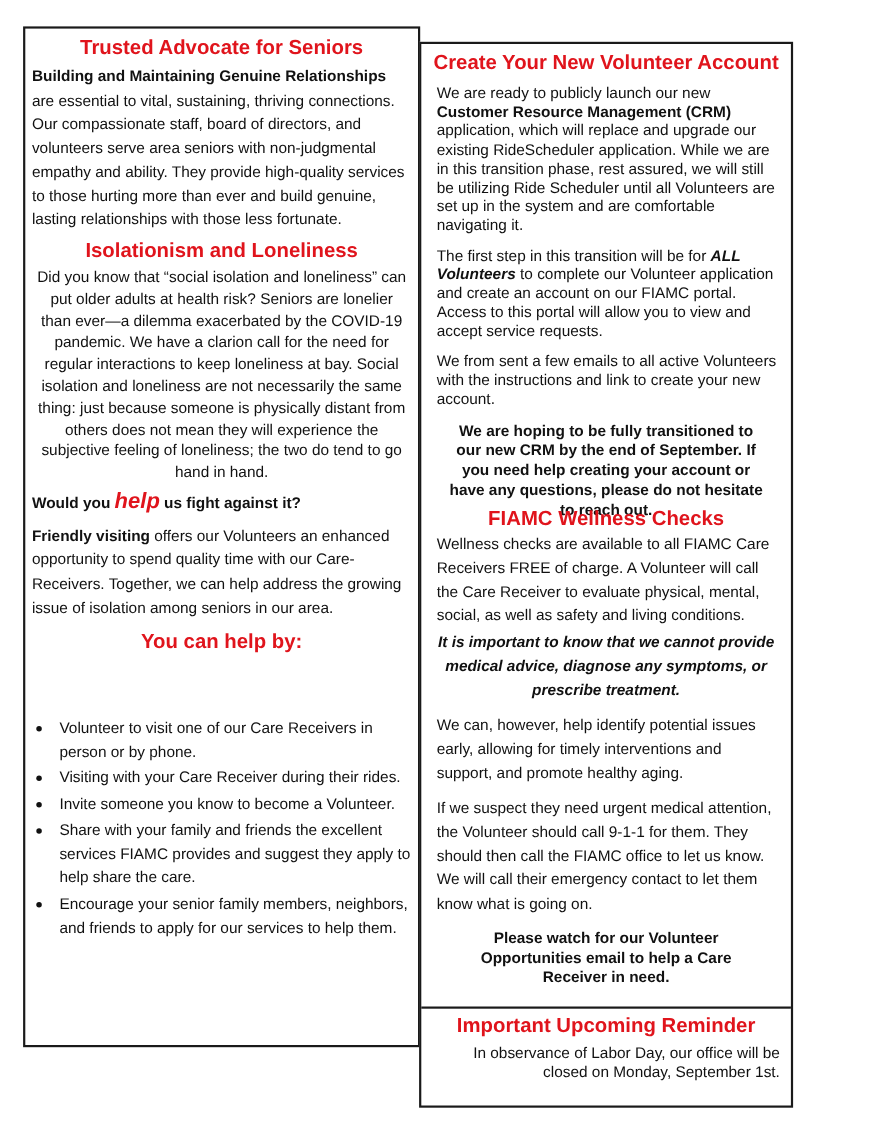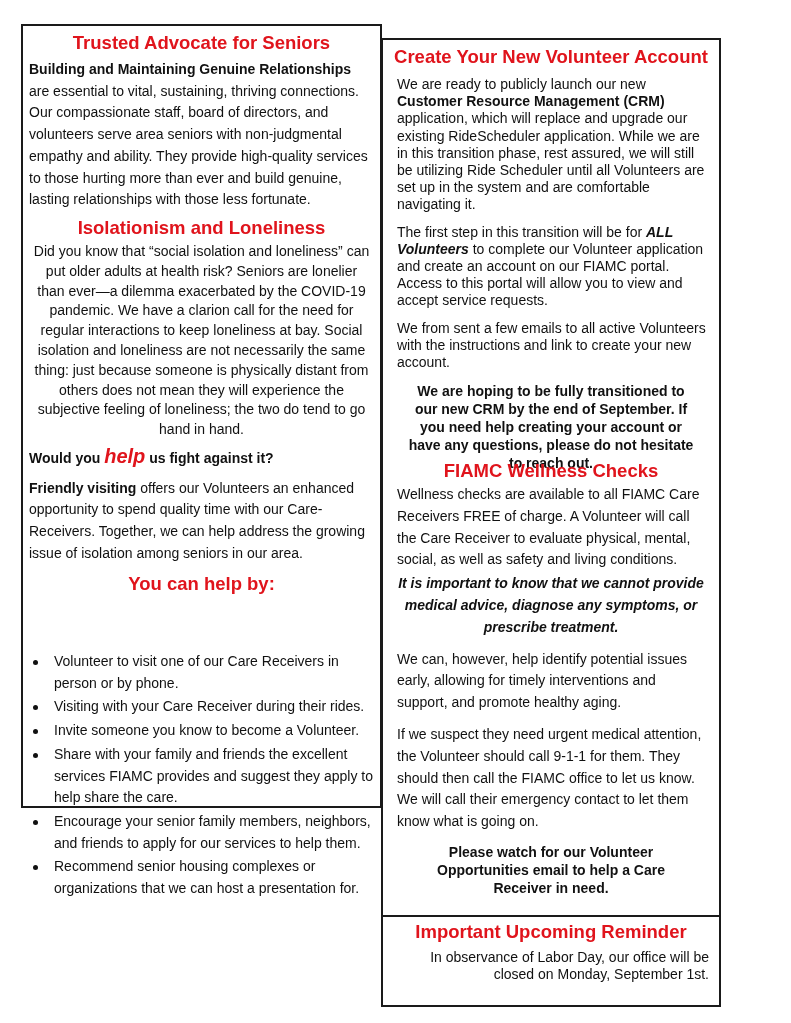--- a/index.html
+++ b/index.html
@@ -1,19 +1,19 @@
 <!DOCTYPE html>
 <html><head>
 <meta charset="utf-8">
 <style>
   html, body { margin:0; padding:0; }
   body { width:791px; height:1023px; background:#ffffff; position:relative; overflow:hidden;
          font-family:"Liberation Sans", sans-serif; color:#111; }
   .box { position:absolute; border:2px solid #1a1a1a; box-sizing:border-box; background:#fff; }
-  #left-box { left:21px; top:24px; width:361px; height:784px; }
+  #left-box { left:21px; top:24px; width:361px; height:928px; }
   #right-box { left:381px; top:38px; width:340px; height:969px; }
   .divider { position:absolute; left:0; right:0; top:875px; border-top:2px solid #1a1a1a; }
   .h { color:#e0141c; font-weight:bold; text-align:center; margin:0; }
   .lh1 { font-size:18.5px; }
   .center { text-align:center; }
   .b { font-weight:bold; }
   .bi { font-weight:bold; font-style:italic; }
   #left-box .inner { position:absolute; left:0; right:0; top:0; padding:0 6px; }
   .left-p { font-size:14px; line-height:21.7px; text-align:left; margin:0; }
   .left-p2 { font-size:14px; line-height:19.8px; text-align:center; margin:0; }
@@ -42,21 +42,20 @@
     <p class="left-p" style="margin-top:8px;"><span class="b">Friendly visiting</span><span> offers our Volunteers an enhanced opportunity to spend quality time with our Care-Receivers. Together, we can help address the growing issue of isolation among seniors in our area.</span></p>
 
     <h2 class="h lh1" style="margin-top:9px; margin-bottom:8px;">You can help by:</h2>
   </div>
   <ul class="bullets" style="position:absolute; left:0; right:0; top:625px;">
     <li><span class="dot"></span><span>Volunteer to visit one of our Care Receivers in person or by phone.</span></li>
     <li><span class="dot"></span><span>Visiting with your Care Receiver during their rides.</span></li>
     <li><span class="dot"></span><span>Invite someone you know to become a Volunteer.</span></li>
     <li><span class="dot"></span><span>Share with your family and friends the excellent services FIAMC provides and suggest they apply to help share the care.</span></li>
     <li><span class="dot"></span><span>Encourage your senior family members, neighbors, and friends to apply for our services to help them.</span></li>
-    <li><span class="dot"></span><span>Recommend senior housing complexes or organizations that we can host a presentation for.</span></li>
   </ul>
 </div>
 
 <div id="right-box" class="box">
   <div style="position:absolute; left:0; right:0; top:0;">
     <h2 class="h lh1" style="margin-top:6px;">Create Your New Volunteer Account</h2>
     <p class="rp" style="margin-top:8px;"><span>We are ready to publicly launch our new </span><span class="b">Customer Resource Management (CRM)</span><span> application, which will replace and upgrade our existing RideScheduler application. While we are in this transition phase, rest assured, we will still be utilizing Ride Scheduler until all Volunteers are set up in the system and are comfortable navigating it.</span></p>
     <p class="rp" style="margin-top:10px;"><span>The first step in this transition will be for </span><span class="bi">ALL Volunteers</span><span> to complete our Volunteer application and create an account on our FIAMC portal. Access to this portal will allow you to view and accept service requests.</span></p>
     <p class="rp" style="margin-top:10px;">We from sent a few emails to all active Volunteers with the instructions and link to create your new account.</p>
     <p class="rcenter" style="margin-top:11px;">We are hoping to be fully transitioned to our new CRM by the end of September. If you need help creating your account or have any questions, please do not hesitate to reach out.</p>

